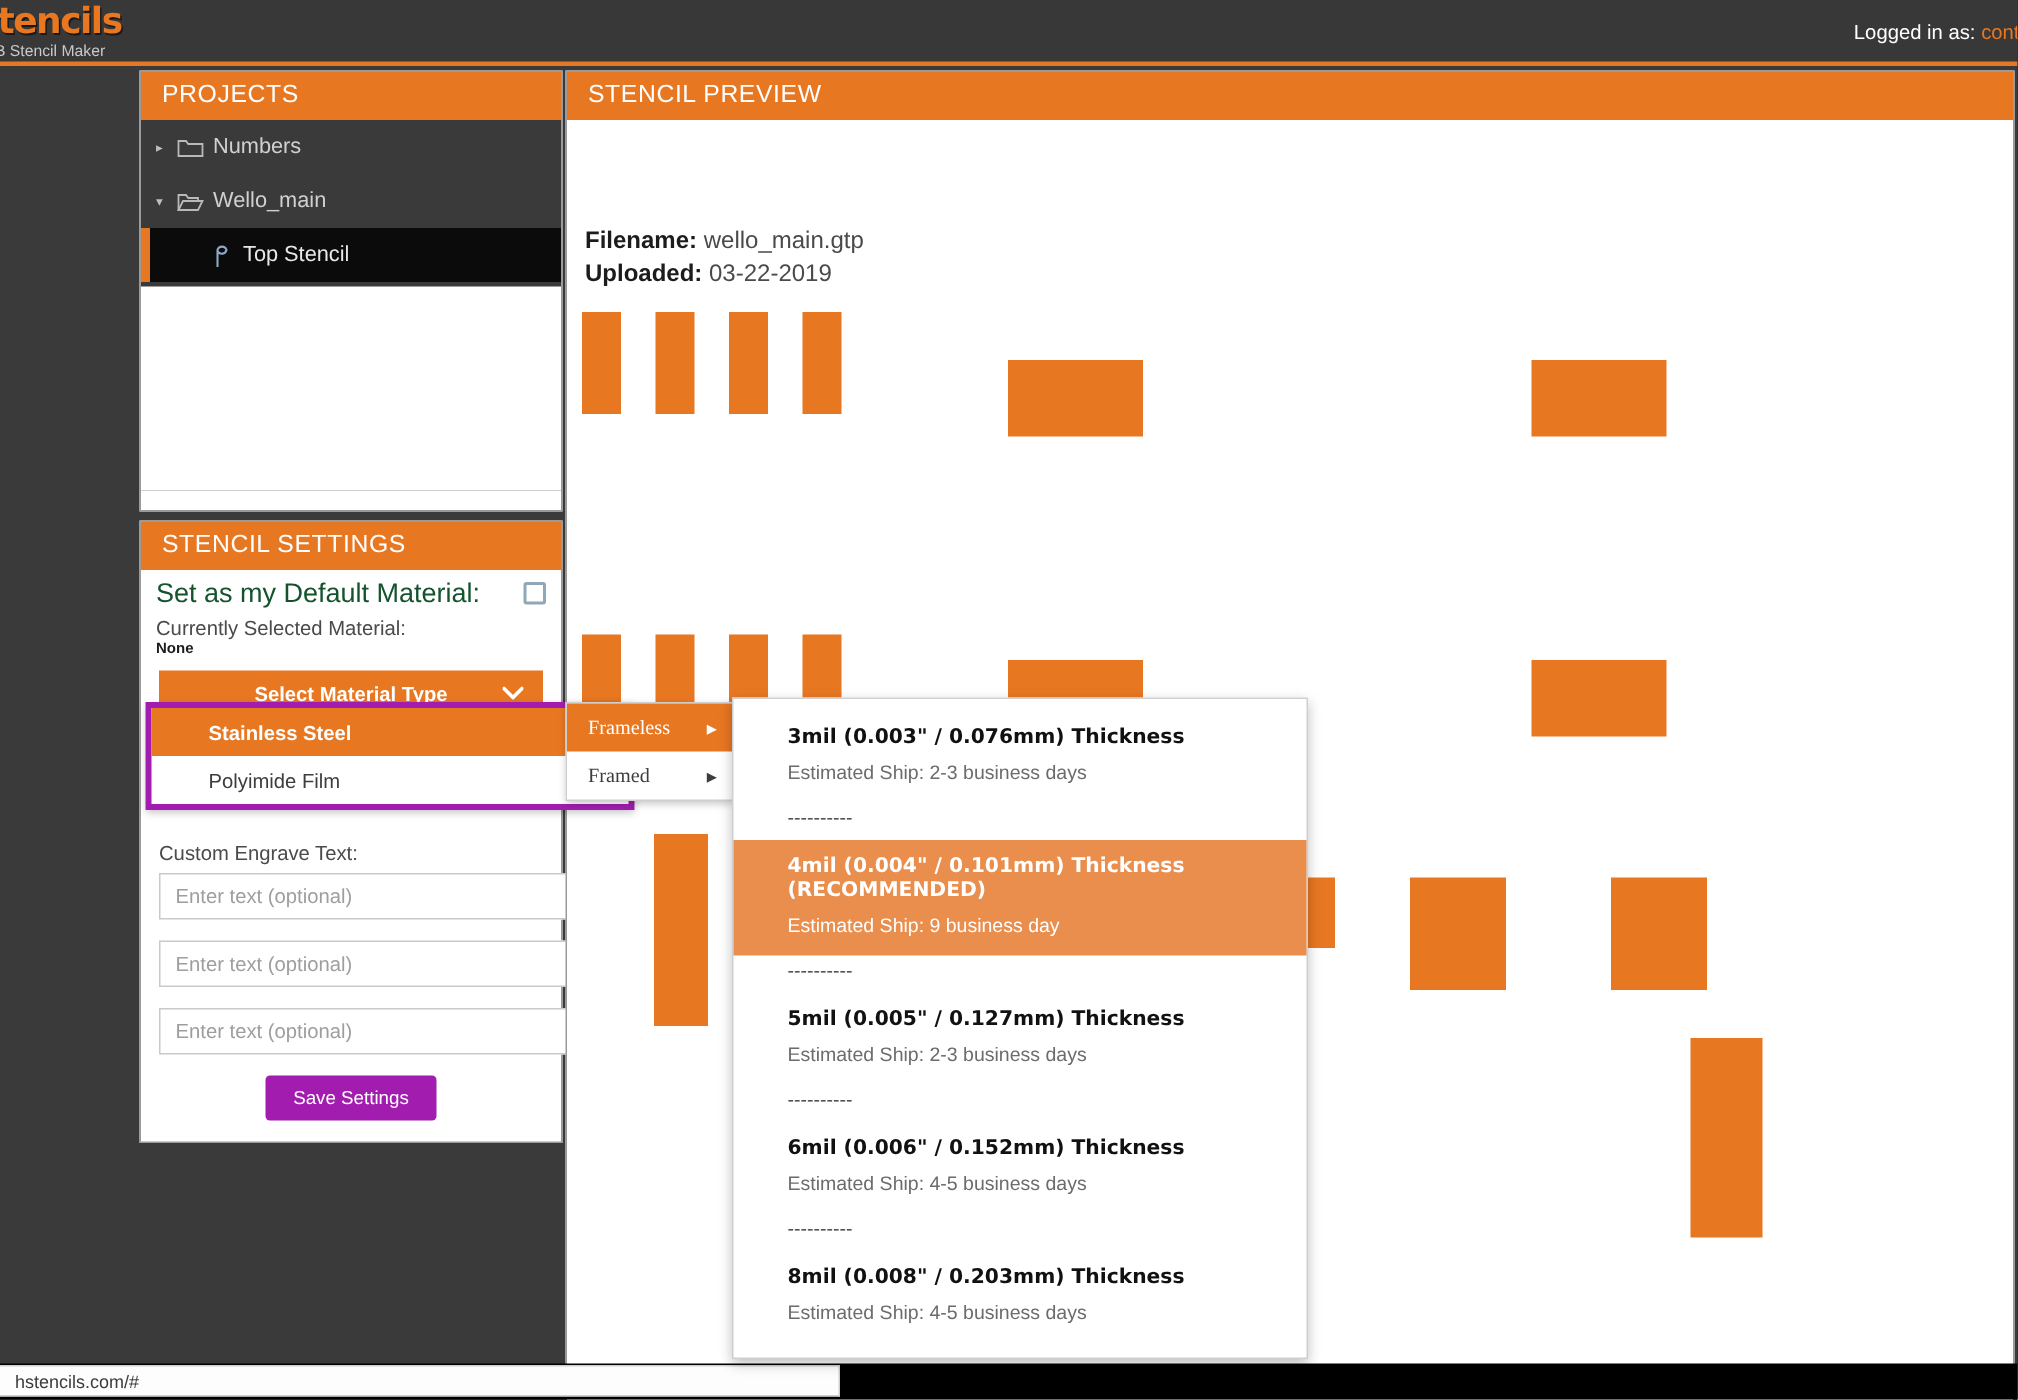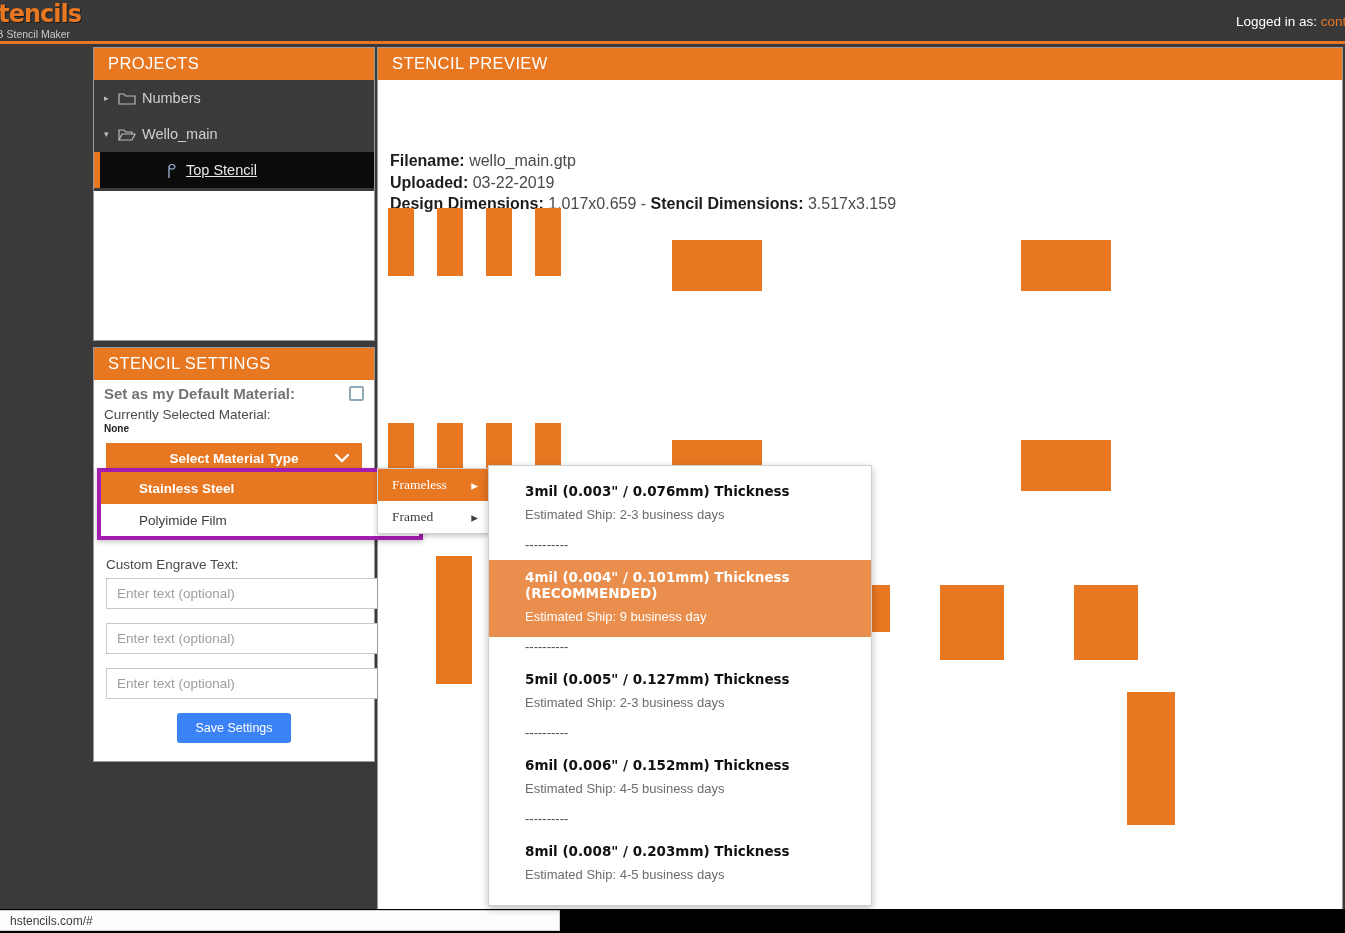--- a/index.html
+++ b/index.html
@@ -71,21 +71,21 @@
 
   
   #projects-panel { left: 93px; top: 47px; width: 282px; height: 294px; }
   .proj-body { background: #3a3a3a; height: 247px; position: relative; }
   .proj-tree { background: #3a3a3a; }
   .tree-row {
     display: flex; align-items: center;
     height: 36px; color: #d0d0d0; font-size: 14.5px;
     padding-left: 10px; position: relative;
   }
-  .tree-row.child { padding-left: 70px; text-decoration: underline; }
+  .tree-row.child { padding-left: 46px; }
   .tree-row.selected { background: #0b0b0b; color: #e8e8e8; }
   .tree-row.selected::before {
     content: ""; position: absolute; left: 0; top: 0; bottom: 0;
     width: 6px; background: #e87722;
   }
   .caret { width: 14px; font-size: 9px; color: #bdbdbd; line-height: 1; }
   .caret.down { font-size: 9px; }
   .ficon { margin-right: 6px; display: inline-flex; }
   .tree-label { white-space: nowrap; }
   .proj-white {
@@ -93,21 +93,21 @@
     left: 0; right: 0; top: 111px; bottom: 0;
   }
 
   
   #settings-panel { left: 93px; top: 347px; width: 282px; height: 415px; }
   .set-body { padding: 0 8px 10px 8px; }
   .row-default {
     display: flex; align-items: center; justify-content: space-between;
     padding: 5px 2px 2px 2px;
   }
-  .lbl { color: #737373; font-size: 15px; font-weight: bold; }
+  .lbl { color: #14532d; font-size: 18px; }
   .cbx {
     width: 15px; height: 15px; border: 2px solid #8fa8b8;
     background: #fff; border-radius: 2px;
   }
   .cur-mat { color: #4a4a4a; font-size: 13.5px; padding: 3px 2px 0 2px; }
   .cur-mat-val { color: #1c1c1c; font-size: 10px; font-weight: bold; padding: 1px 2px 0 2px; }
 
   .mat-select {
     position: relative;
     margin: 9px 4px 0 4px; height: 30px;
@@ -123,21 +123,21 @@
   .engrave-in {
     display: block; width: 292px; height: 31px;
     margin: 0 4px 14px 4px; padding: 0 10px;
     border: 1px solid #c9c9c9; background: #fff;
     font-size: 13.5px; color: #9a9a9a;
     font-family: "Liberation Sans", sans-serif;
   }
   .engrave-in::placeholder { color: #9e9e9e; }
   .save-btn {
     display: block; margin: 0 auto;
-    background: #3b82f6; color: #ffffff; border: none;
+    background: #a21caf; color: #ffffff; border: none;
     font-size: 12.5px; padding: 8px 18px; border-radius: 3px;
     font-family: "Liberation Sans", sans-serif; cursor: pointer;
   }
 
   
   #preview-panel { left: 377px; top: 47px; width: 966px; height: 862px; }
   .preview-body { position: relative; height: 100%; background: #fff; overflow: hidden; }
   .meta { position: absolute; left: 12px; top: 70px; font-size: 16px; color: #4a4a4a; line-height: 1.35; }
   .meta b { color: #1c1c1c; }
   .shape { position: absolute; background: #e87722; }
@@ -309,27 +309,20 @@
     <div class="panel-head">STENCIL PREVIEW</div>
     <div class="preview-body">
       <div class="meta">
         <div>
           <b>Filename:</b>
           <span>wello_main.gtp</span>
         </div>
         <div>
           <b>Uploaded:</b>
           <span>03-22-2019</span>
-        </div>
-        <div>
-          <b>Design Dimensions:</b>
-          <span>1.017x0.659</span>
-          <span>-</span>
-          <b>Stencil Dimensions:</b>
-          <span>3.517x3.159</span>
         </div>
       </div>
       <div id="apertures">
           <div class="shape" style="left: 10px; top: 128px; width: 26px; height: 68px; background: rgb(232, 119, 34);"></div>
           <div class="shape" style="left: 59px; top: 128px; width: 26px; height: 68px; background: rgb(232, 119, 34);"></div>
           <div class="shape" style="left: 108px; top: 128px; width: 26px; height: 68px; background: rgb(232, 119, 34);"></div>
           <div class="shape" style="left: 157px; top: 128px; width: 26px; height: 68px; background: rgb(232, 119, 34);"></div>
           <div class="shape" style="left: 294px; top: 160px; width: 90px; height: 51px; background: rgb(232, 119, 34);"></div>
           <div class="shape" style="left: 643px; top: 160px; width: 90px; height: 51px; background: rgb(232, 119, 34);"></div>
           <div class="shape" style="left: 10px; top: 343px; width: 26px; height: 68px; background: rgb(232, 119, 34);"></div>

